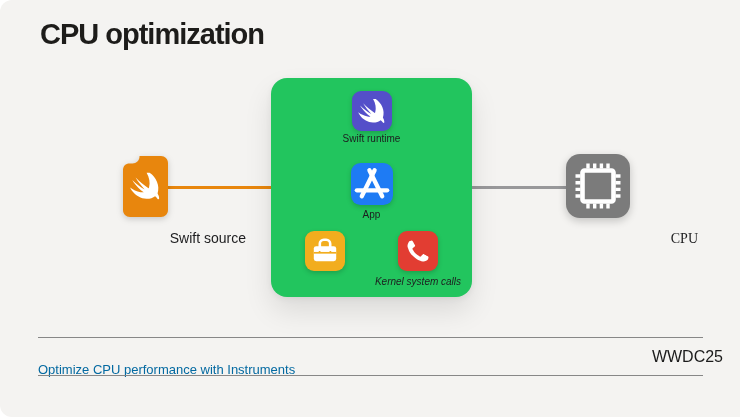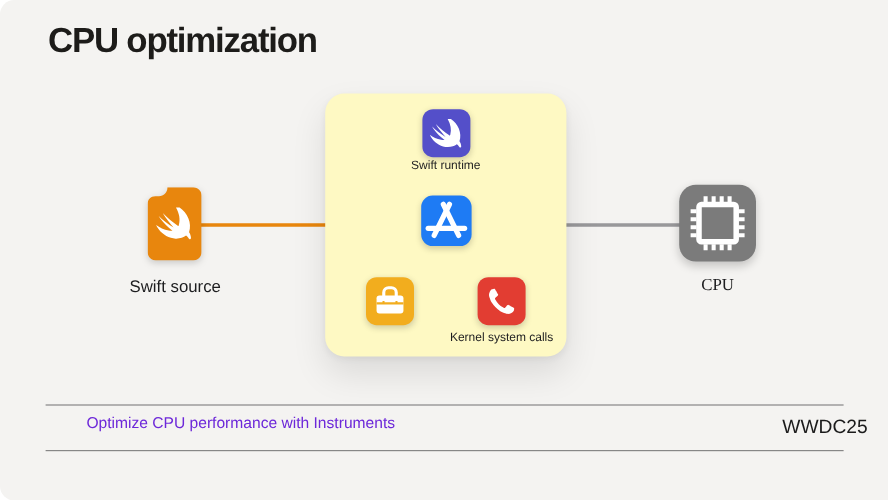--- a/index.html
+++ b/index.html
@@ -3,46 +3,46 @@
 <meta charset="utf-8">
 <style>
   html,body{margin:0;padding:0;background:#ffffff;font-family:"Liberation Sans",sans-serif;}
   .stage{position:relative;width:740px;height:417px;background:#F4F3F1;border-radius:12px;overflow:hidden;padding-left:20px;}
   .page-title{position:absolute;left:40px;top:16px;margin:0;font-size:29px;line-height:36px;font-weight:700;letter-spacing:-1px;color:#1d1c1a;}
   
   .connector{position:absolute;height:2.5px;border-radius:2px;z-index:1;}
   .connector.left{left:166px;top:186px;width:108px;}
   .connector.right{left:470px;top:186px;width:98px;}
   
-  .card{position:absolute;left:271px;top:78px;width:201px;height:219px;background:#fef9c3;border-radius:16px;z-index:2;
+  .card{position:absolute;left:271px;top:78px;width:201px;height:219px;background:#22c55e;border-radius:16px;z-index:2;
         box-shadow:0 14px 28px rgba(0,0,0,.10),0 2px 6px rgba(0,0,0,.06);}
   .tile{position:absolute;border-radius:9px;box-shadow:0 2px 5px rgba(0,0,0,.18);}
   .tile svg{display:block;width:100%;height:100%;}
   .tile-runtime{left:81px;top:13px;width:40px;height:40px;}
   .tile-app{left:80px;top:85px;width:42px;height:42px;border-radius:9.5px;}
   .tile-frameworks{left:34px;top:153px;width:40px;height:40px;}
   .tile-kernel{left:127px;top:153px;width:40px;height:40px;}
   .tile-label{position:absolute;font-size:10px;line-height:14px;font-weight:500;color:#1d1d1f;text-align:center;white-space:nowrap;}
   .lbl-runtime{left:0;width:201px;top:54px;}
   .lbl-app{left:0;width:201px;top:130px;}
   .lbl-frameworks{left:-46px;width:200px;top:197px;}
-  .lbl-kernel{left:47px;width:200px;top:197px;}
+  .lbl-kernel{left:47px;width:200px;top:197px;font-style:italic;}
   
   .node-icon{position:absolute;z-index:2;}
   .swift-file{left:123px;top:156px;width:45px;height:61px;filter:drop-shadow(0 2px 3px rgba(0,0,0,.18));}
   .cpu-tile{left:566px;top:154px;width:64px;height:64px;border-radius:14px;box-shadow:0 3px 8px rgba(0,0,0,.2);}
   .cpu-tile svg{display:block;width:100%;height:100%;}
-  .node-label{position:absolute;font-size:14px;line-height:17px;font-weight:500;color:#1d1d1f;text-align:center;white-space:nowrap;z-index:2;}
+  .node-label{position:absolute;font-size:14px;line-height:17px;font-weight:500;color:#1d1d1f;text-align:right;white-space:nowrap;z-index:2;}
   .lbl-swift-source{left:46px;top:230px;width:200px;}
   .lbl-cpu{left:498px;top:230px;width:200px;font-family:Liberation Serif, serif;}
   
   .footer-rule{position:absolute;left:38px;width:665px;height:1px;background:#878787;}
   .rule-top{top:337px;}
   .rule-bottom{top:375px;}
-  .footer-left{position:absolute;left:38px;top:345px;font-size:13px;line-height:16px;color:#6d28d9;margin-left:34px;}
+  .footer-left{position:absolute;left:38px;top:362px;font-size:13px;line-height:16px;color:#0369a1;}
   .footer-right{position:absolute;right:37px;top:349px;font-size:16px;line-height:16px;color:#1b1b1b;text-align:right;}
 </style>
 </head>
 <body>
 
 <div class="stage">
 
   <h1 class="page-title">CPU optimization</h1>
 
   <div class="connector left" style="background-color: rgb(232, 134, 13);"></div>
@@ -82,20 +82,21 @@
 
     <div class="tile tile-app" style="background-color: rgb(30, 123, 244);">
       <svg viewBox="0 0 42 42">
         <g stroke="#ffffff" stroke-width="4.3" stroke-linecap="round" fill="none">
           <path d="M23.6 7.2 L10.8 33.2"></path>
           <path d="M18.4 7.2 L31.2 33.2"></path>
           <path d="M5.8 27.3 H36.2"></path>
         </g>
       </svg>
     </div>
+    <div class="tile-label lbl-app">App</div>
 
     <div class="tile tile-frameworks" style="background-color: rgb(242, 173, 30);">
       <svg viewBox="0 0 40 40">
         <path d="M14.8 16.2 V12.8 C14.8 10.6 16.6 8.8 18.8 8.8 H21.2 C23.4 8.8 25.2 10.6 25.2 12.8 V16.2" fill="none" stroke="#ffffff" stroke-width="2.6"></path>
         <rect x="8.8" y="15.2" width="22.4" height="15" rx="2.4" fill="#ffffff"></rect>
         <g stroke-width="1.7" style="stroke: rgb(242, 173, 30);">
           <path d="M8.8 21.8 H31.2"></path>
           <path d="M14.6 19.9 V21.8 M25.4 19.9 V21.8"></path>
         </g>
       </svg>

